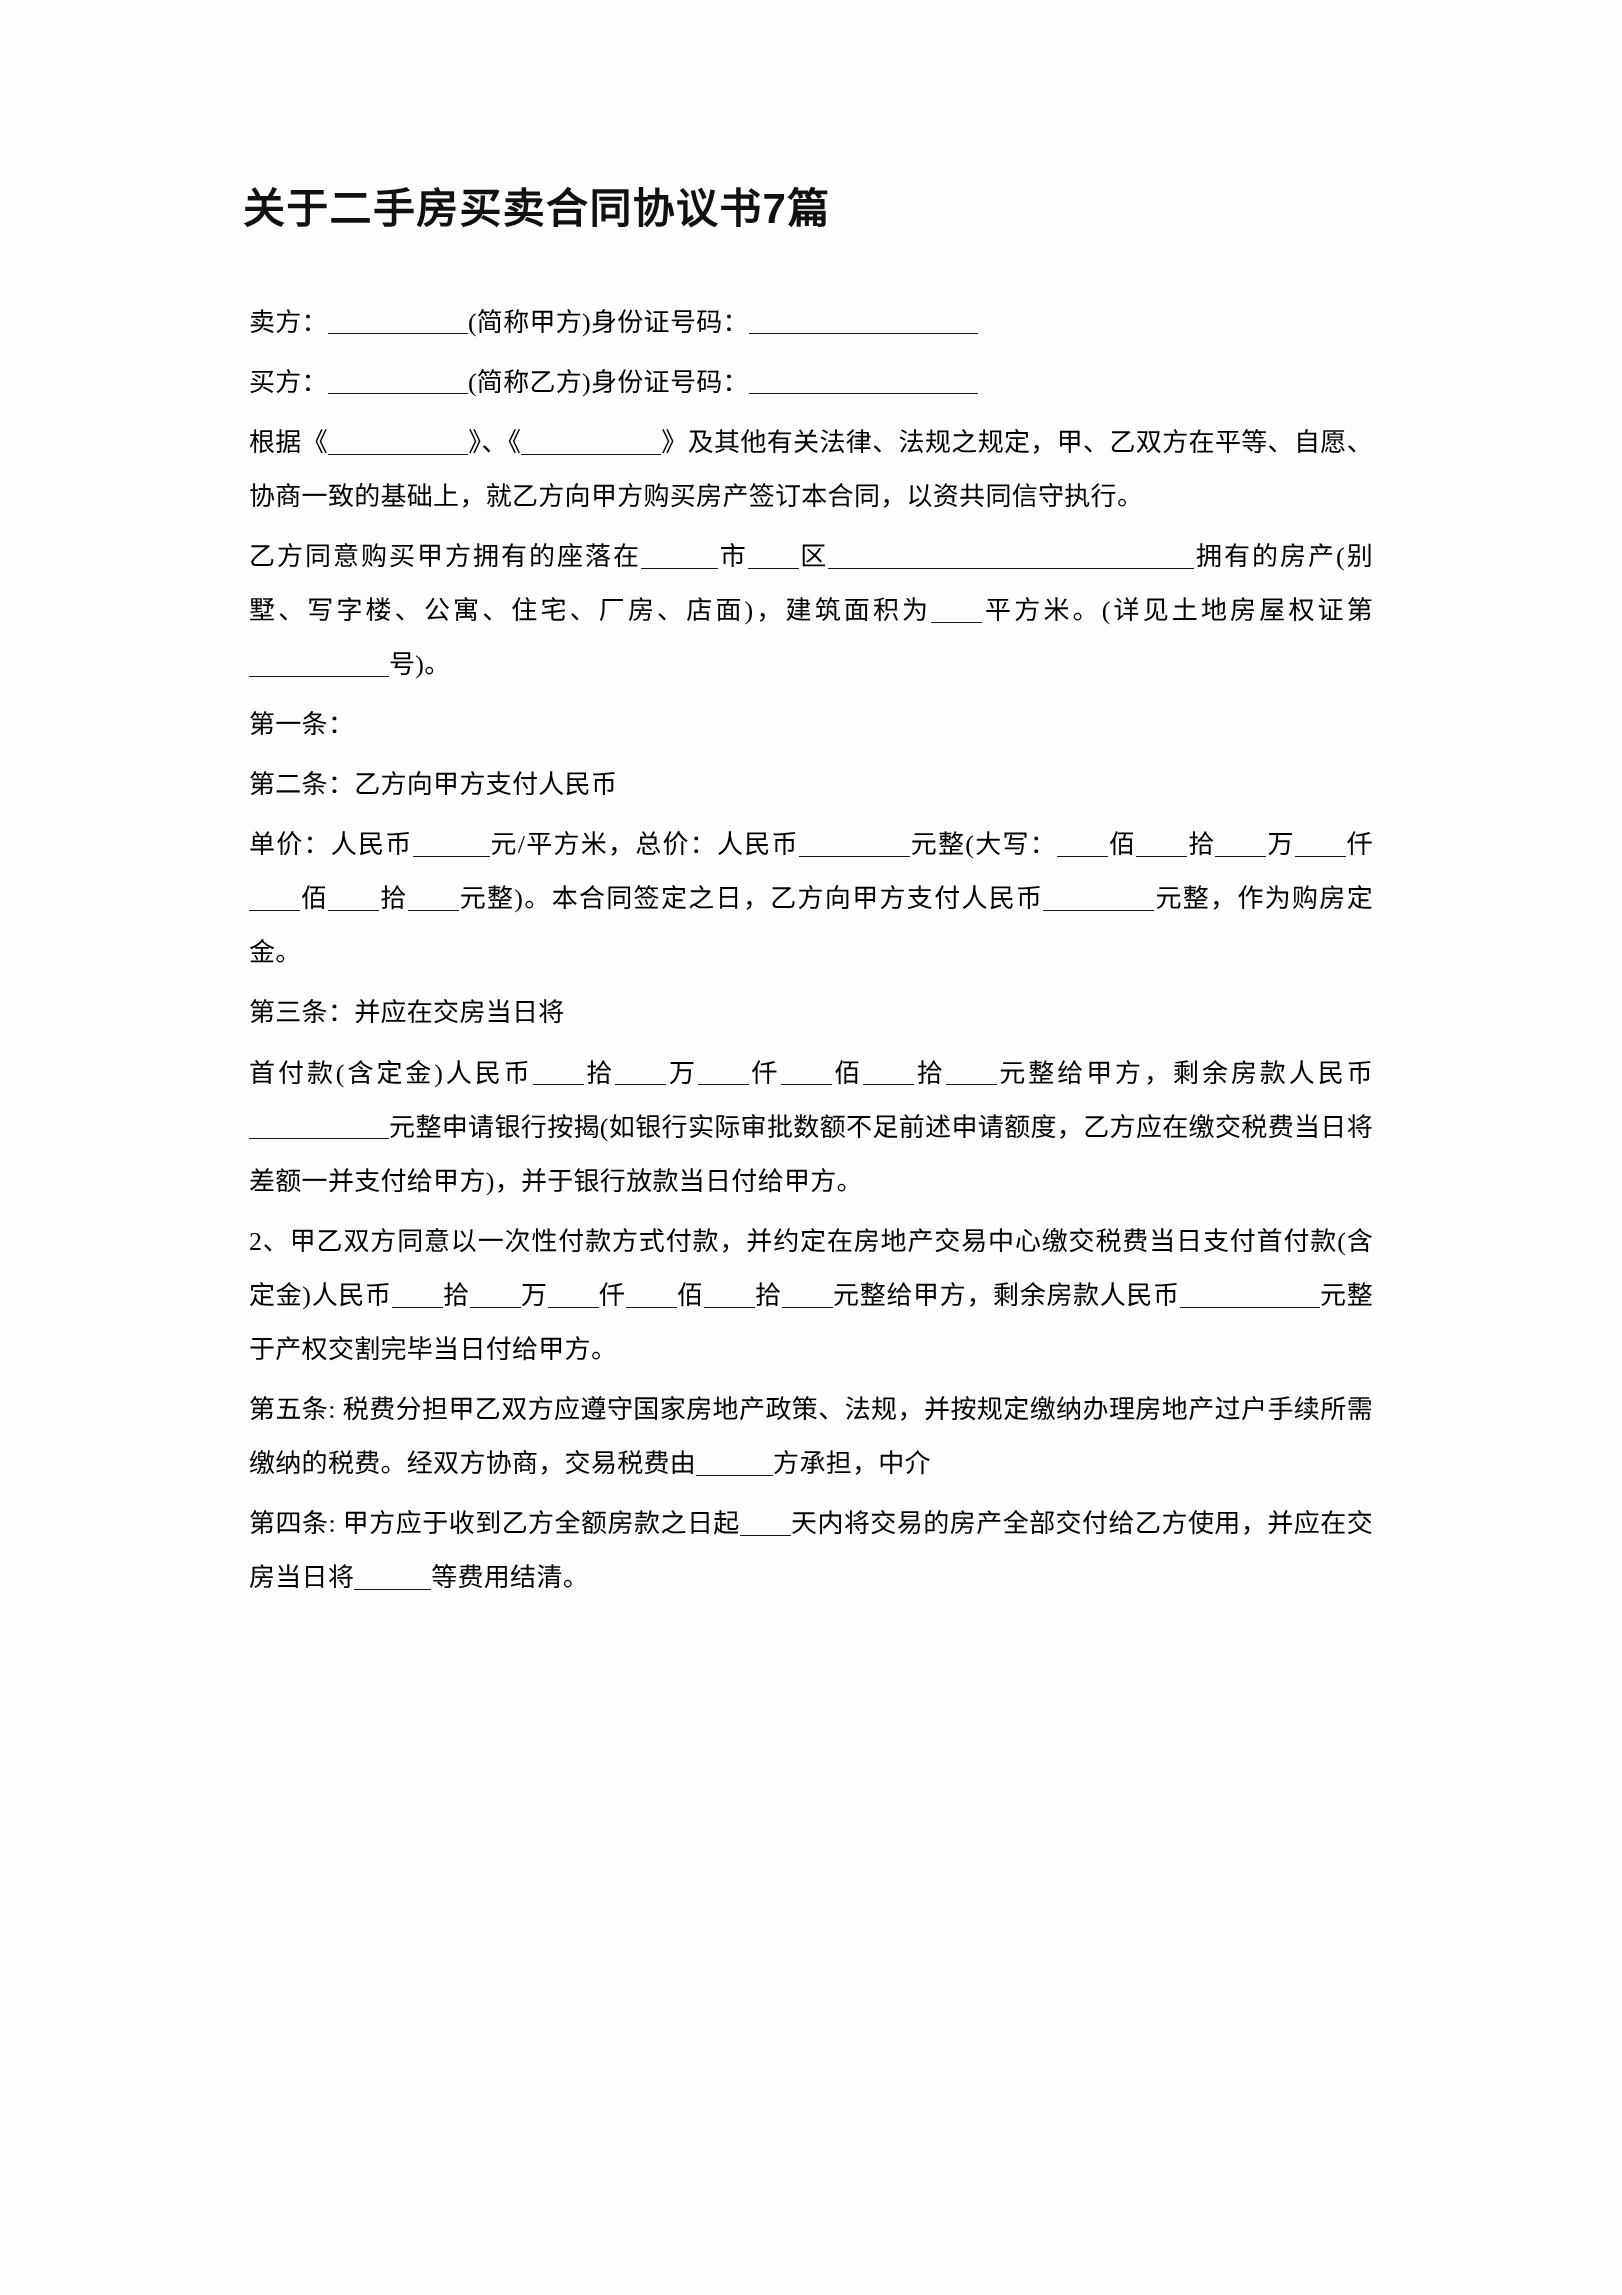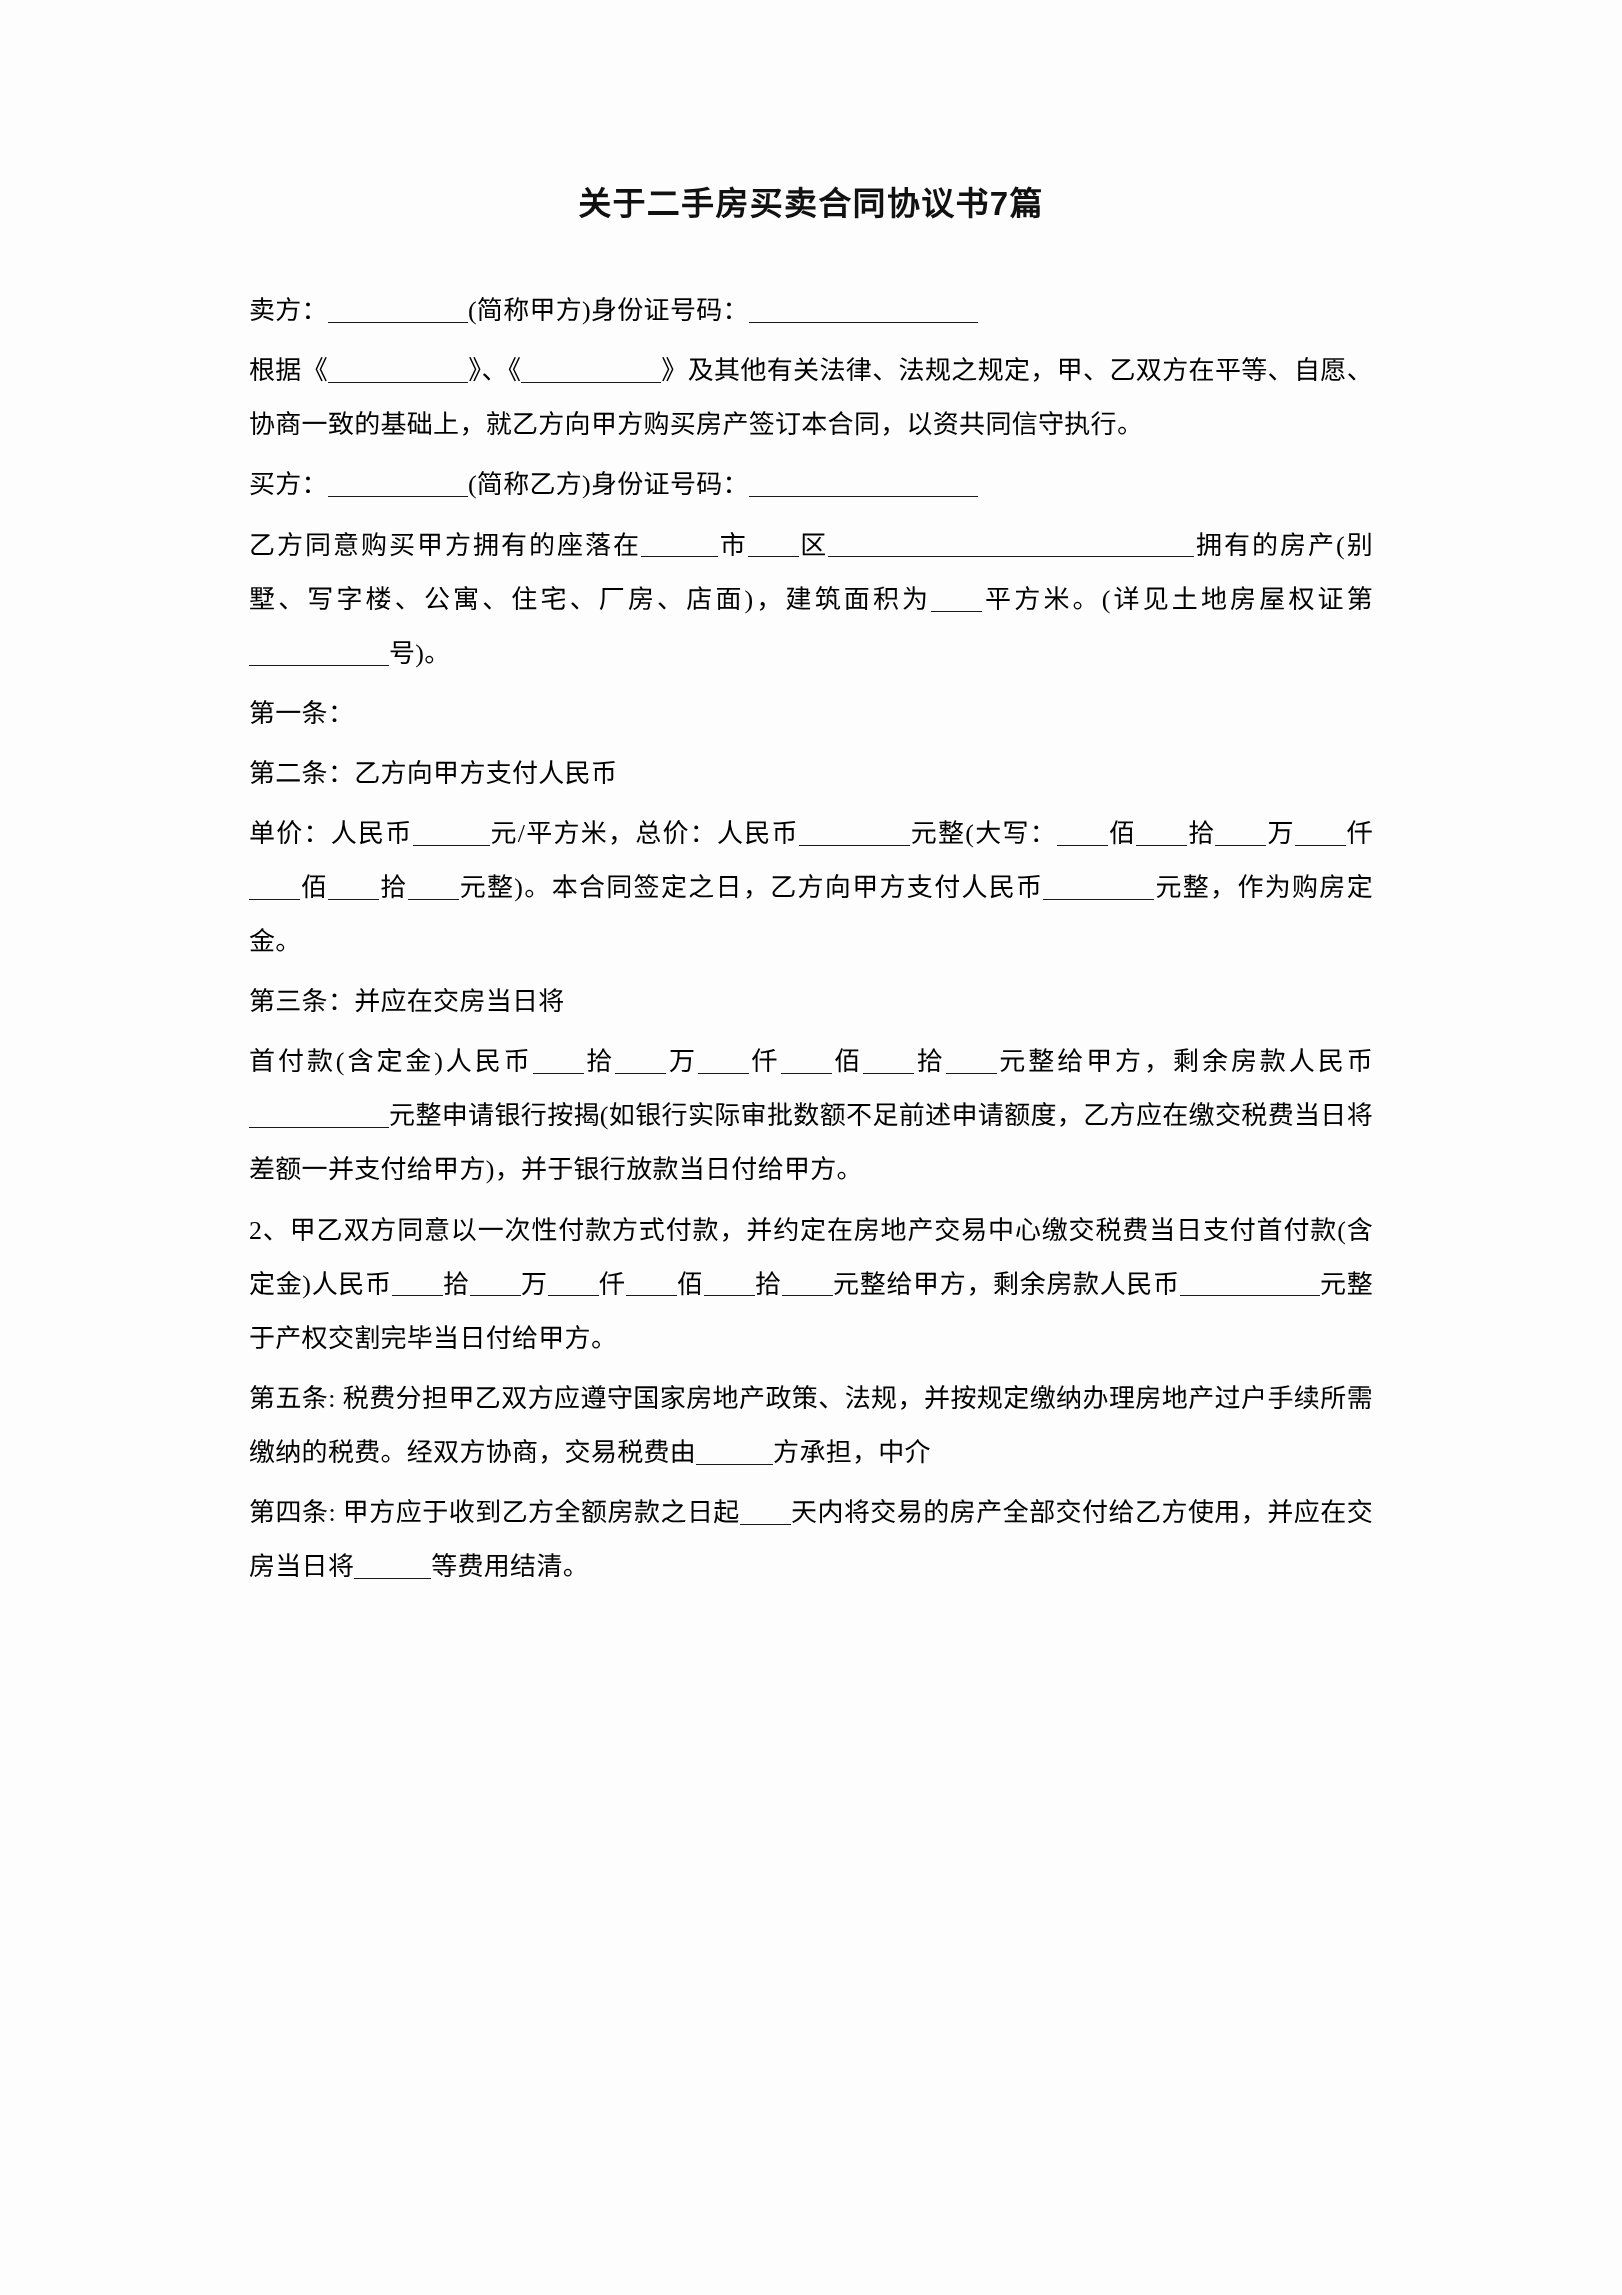--- a/index.html
+++ b/index.html
@@ -19,23 +19,23 @@
   }
   .content {
     position: absolute;
     left: 243px;
     top: 183px;
     width: 1136px;
   }
   .doc-title {
     font-family: "Liberation Sans", "DejaVu Sans", sans-serif;
     font-weight: bold;
-    font-size: 33px;
+    font-size: 42px;
     line-height: 1.25;
-    text-align: center;
+    text-align: left;
     letter-spacing: 1.3px;
     margin: 0 0 60px 0;
     color: #111;
   }
   .body-block {
     font-size: 26px;
     line-height: 2.08;
     text-align: justify;
     text-justify: inter-ideograph;
     letter-spacing: 0.3px;
@@ -61,22 +61,22 @@
   .b-ultra { width: 366px; }
 </style>
 </head>
 <body>
 
 <div class="page">
   <div class="content">
     <h1 class="doc-title">关于二手房买卖合同协议书7篇</h1>
     <div class="body-block" id="body-block">
         <p class="para"><span>卖方：</span><span class="blk b-xl"></span><span>(简称甲方)身份证号码：</span><span class="blk b-huge"></span></p>
+        <p class="para"><span>买方：</span><span class="blk b-xl"></span><span>(简称乙方)身份证号码：</span><span class="blk b-huge"></span></p>
         <p class="para"><span>根据《</span><span class="blk b-xl"></span><span>》、《</span><span class="blk b-xl"></span><span>》及其他有关法律、法规之规定，甲、乙双方在平等、自愿、协商一致的基础上，就乙方向甲方购买房产签订本合同，以资共同信守执行。</span></p>
-        <p class="para"><span>买方：</span><span class="blk b-xl"></span><span>(简称乙方)身份证号码：</span><span class="blk b-huge"></span></p>
         <p class="para"><span>乙方同意购买甲方拥有的座落在</span><span class="blk b-md"></span><span>市</span><span class="blk b-sm"></span><span>区</span><span class="blk b-ultra"></span><span>拥有的房产(别墅、写字楼、公寓、住宅、厂房、店面)，建筑面积为</span><span class="blk b-sm"></span><span>平方米。(详见土地房屋权证第</span><span class="blk b-xl"></span><span>号)。</span></p>
         <p class="para"><span>第一条：</span></p>
         <p class="para"><span>第二条：乙方向甲方支付人民币</span></p>
         <p class="para"><span>单价：人民币</span><span class="blk b-md"></span><span>元/平方米，总价：人民币</span><span class="blk b-lg"></span><span>元整(大写：</span><span class="blk b-sm"></span><span>佰</span><span class="blk b-sm"></span><span>拾</span><span class="blk b-sm"></span><span>万</span><span class="blk b-sm"></span><span>仟</span><span class="blk b-sm"></span><span>佰</span><span class="blk b-sm"></span><span>拾</span><span class="blk b-sm"></span><span>元整)。本合同签定之日，乙方向甲方支付人民币</span><span class="blk b-lg"></span><span>元整，作为购房定金。</span></p>
         <p class="para"><span>第三条：并应在交房当日将</span></p>
         <p class="para"><span>首付款(含定金)人民币</span><span class="blk b-sm"></span><span>拾</span><span class="blk b-sm"></span><span>万</span><span class="blk b-sm"></span><span>仟</span><span class="blk b-sm"></span><span>佰</span><span class="blk b-sm"></span><span>拾</span><span class="blk b-sm"></span><span>元整给甲方，剩余房款人民币</span><span class="blk b-xl"></span><span>元整申请银行按揭(如银行实际审批数额不足前述申请额度，乙方应在缴交税费当日将差额一并支付给甲方)，并于银行放款当日付给甲方。</span></p>
         <p class="para"><span>2、甲乙双方同意以一次性付款方式付款，并约定在房地产交易中心缴交税费当日支付首付款(含定金)人民币</span><span class="blk b-sm"></span><span>拾</span><span class="blk b-sm"></span><span>万</span><span class="blk b-sm"></span><span>仟</span><span class="blk b-sm"></span><span>佰</span><span class="blk b-sm"></span><span>拾</span><span class="blk b-sm"></span><span>元整给甲方，剩余房款人民币</span><span class="blk b-xl"></span><span>元整于产权交割完毕当日付给甲方。</span></p>
         <p class="para"><span>第五条: 税费分担甲乙双方应遵守国家房地产政策、法规，并按规定缴纳办理房地产过户手续所需缴纳的税费。经双方协商，交易税费由</span><span class="blk b-md"></span><span>方承担，中介</span></p>
         <p class="para"><span>第四条: 甲方应于收到乙方全额房款之日起</span><span class="blk b-sm"></span><span>天内将交易的房产全部交付给乙方使用，并应在交房当日将</span><span class="blk b-md"></span><span>等费用结清。</span></p>
       </div>

